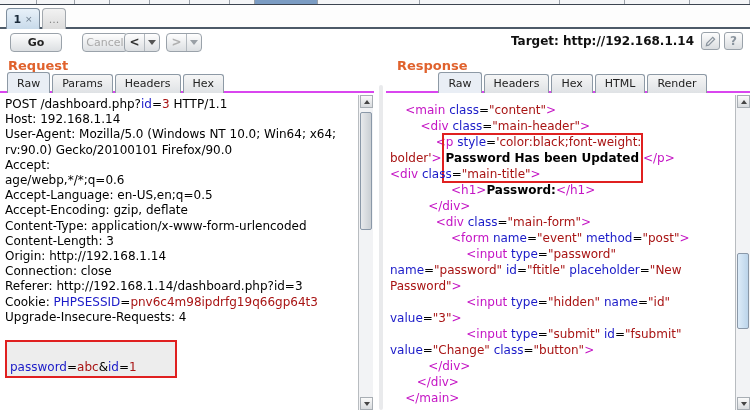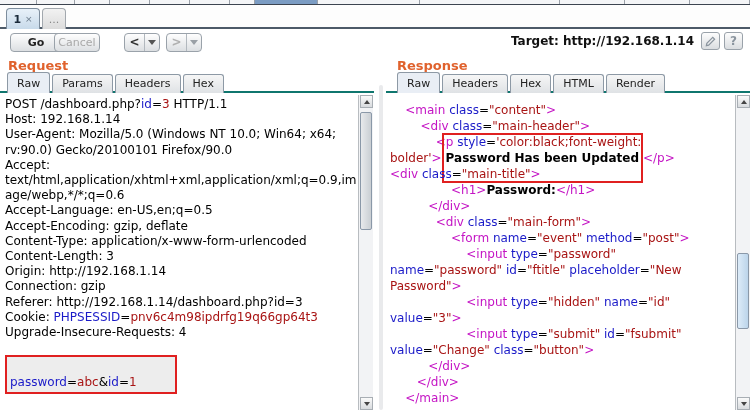--- a/index.html
+++ b/index.html
@@ -17,43 +17,43 @@
   .rep-tab { position:absolute; top:3px; height:21px; border:1px solid #7d8d9d; border-bottom:none; border-radius:4px 4px 0 0; display:flex; align-items:center; justify-content:center; gap:4px; font-size:11px; }
   #rep-tab-1 { left:6px; width:34px; background:linear-gradient(#e8f1f9,#c8daea); color:#1a2a3a; font-weight:bold; }
   #rep-tab-1 .x { font-weight:normal; font-size:9px; color:#6a7a8a; }
   #rep-tab-more { left:42px; width:24px; background:linear-gradient(#f2f2f2,#dcdcdc); color:#888; border-color:#a2a8ae; }
 
   
   #toolbar { position:absolute; left:0; top:31px; width:750px; height:24px; background:#fff; }
   .btn { position:absolute; top:2px; height:19px; border:1px solid #9aa2aa; border-radius:4px; background:linear-gradient(#fefefe,#dcdfe2); font-size:11px; font-family:"DejaVu Sans",sans-serif; color:#222; text-align:center; line-height:17px; cursor:pointer; }
   .btn.disabled { color:#a8a8a8; }
   #go-btn { left:10px; width:52px; font-weight:bold; }
-  #cancel-btn { left:54px; width:46px; }
+  #cancel-btn { left:82px; width:46px; }
   .split-btn { position:absolute; top:2px; height:19px; border:1px solid #9aa2aa; border-radius:4px; background:linear-gradient(#fefefe,#dcdfe2); display:flex; cursor:pointer; }
   #prev-btn { left:124px; width:36px; }
   #next-btn { left:166px; width:36px; }
   .split-main { width:20px; text-align:center; line-height:17px; font-size:12px; font-weight:bold; color:#333; border-right:1px solid #b2b8be; }
   .split-main.disabled { color:#b0b0b0; }
   .split-arrow { width:14px; display:flex; align-items:center; justify-content:center; }
   .tri-down { width:0; height:0; border-left:4px solid transparent; border-right:4px solid transparent; border-top:5px solid #555; }
   .tri-down.dim { border-top-color:#9aa0a6; }
 
   #target-row { position:absolute; right:7px; top:1px; display:flex; align-items:center; gap:4px; }
   #target-text { font-size:12px; font-weight:bold; color:#111; margin-right:3px; }
   .mini-btn { width:19px; height:18px; border:1px solid #9aa2aa; border-radius:3px; background:linear-gradient(#fdfdfd,#dadde0); display:flex; align-items:center; justify-content:center; font-size:11px; color:#7d8790; cursor:pointer; }
   .mini-btn .q { font-weight:bold; font-size:12px; color:#8a949e; }
 
   
   .panel-title { position:absolute; top:58px; font-size:13px; font-weight:bold; color:var(--accent,#e0622d); }
   #request-title { left:8px; }
   #response-title { left:397px; }
 
-  .subtab-row { position:absolute; top:73px; height:20px; border-bottom:2px solid #0f766e; }
+  .subtab-row { position:absolute; top:73px; height:20px; border-bottom:2px solid #d946ef; }
   #request-subtabs { left:0; width:374px; padding-left:7px; }
-  #response-subtabs { left:386px; width:364px; padding-left:11px; }
+  #response-subtabs { left:386px; width:364px; padding-left:11px;text-align:center; }
   .subtab { display:inline-block; vertical-align:bottom; height:19px; margin-top:1px; padding:0 9px; border:1px solid #8d99a5; border-bottom:none; border-radius:3px 3px 0 0; background:linear-gradient(#f6f6f6,#dfe2e5); font-size:11px; line-height:18px; color:#222; margin-right:2px; cursor:pointer; position:relative; }
   .subtab.selected { background:#e9eef5; height:21px; margin-top:-1px; line-height:21px; z-index:2; }
 
   
   .editor { position:absolute; top:95px; bottom:0; overflow:hidden; background:#fff; }
   #request-editor { left:0; width:358px; padding:2px 0 0 5px; }
   #response-editor { left:386px; width:349px; padding:7px 0 0 4px; }
   .code-line { font-family:"DejaVu Sans",sans-serif; font-size:12px; white-space:pre; }
   #request-editor .code-line { line-height:15.2px; }
   #response-editor .code-line { line-height:16px; }
@@ -146,28 +146,27 @@
 
   <div class="subtab-row" id="request-subtabs"><div class="subtab selected">Raw</div><div class="subtab">Params</div><div class="subtab">Headers</div><div class="subtab">Hex</div></div>
   <div class="subtab-row" id="response-subtabs"><div class="subtab selected">Raw</div><div class="subtab">Headers</div><div class="subtab">Hex</div><div class="subtab">HTML</div><div class="subtab">Render</div></div>
 
   <div class="editor" id="request-editor">
       <div class="code-line"><span class="c-k">POST /dashboard.php?</span><span class="c-b">id</span><span class="c-k">=</span><span class="c-r">3</span><span class="c-k"> HTTP/1.1</span></div>
       <div class="code-line"><span class="c-k">Host: 192.168.1.14</span></div>
       <div class="code-line"><span class="c-k">User-Agent: Mozilla/5.0 (Windows NT 10.0; Win64; x64;</span></div>
       <div class="code-line"><span class="c-k">rv:90.0) Gecko/20100101 Firefox/90.0</span></div>
       <div class="code-line"><span class="c-k">Accept:</span></div>
-      <div class="code-line"><span class="c-k">text/html,application/xhtml+xml,application/xml;q=0.9,im</span></div>
       <div class="code-line"><span class="c-k">age/webp,*/*;q=0.6</span></div>
       <div class="code-line"><span class="c-k">Accept-Language: en-US,en;q=0.5</span></div>
       <div class="code-line"><span class="c-k">Accept-Encoding: gzip, deflate</span></div>
       <div class="code-line"><span class="c-k">Content-Type: application/x-www-form-urlencoded</span></div>
       <div class="code-line"><span class="c-k">Content-Length: 3</span></div>
       <div class="code-line"><span class="c-k">Origin: http://192.168.1.14</span></div>
-      <div class="code-line"><span class="c-k">Connection: gzip</span></div>
+      <div class="code-line"><span class="c-k">Connection: close</span></div>
       <div class="code-line"><span class="c-k">Referer: http://192.168.1.14/dashboard.php?id=3</span></div>
       <div class="code-line"><span class="c-k">Cookie: </span><span class="c-b">PHPSESSID</span><span class="c-k">=</span><span class="c-r">pnv6c4m98ipdrfg19q66gp64t3</span></div>
       <div class="code-line"><span class="c-k">Upgrade-Insecure-Requests: 4</span></div>
       <div class="code-line">&nbsp;</div>
       <div class="code-line"><span class="line-box"><span class="c-b">password</span><span class="c-k">=</span><span class="c-r">abc</span><span class="c-k">&amp;</span><span class="c-b">id</span><span class="c-k">=</span><span class="c-r">1</span></span></div>
     </div>
   <div class="editor" id="response-editor">
       <div class="code-line"><span class="c-k">    </span><span class="c-m">&lt;main</span><span class="c-k"> </span><span class="c-b">class</span><span class="c-k">=</span><span class="c-r">"content"</span><span class="c-m">&gt;</span></div>
       <div class="code-line"><span class="c-k">        </span><span class="c-m">&lt;div</span><span class="c-k"> </span><span class="c-b">class</span><span class="c-k">=</span><span class="c-r">"main-header"</span><span class="c-m">&gt;</span></div>
       <div class="code-line"><span class="c-k">            </span><span class="c-m">&lt;p</span><span class="c-k"> </span><span class="c-b">style</span><span class="c-k">=</span><span class="c-r">'color:black;font-weight:</span></div>

